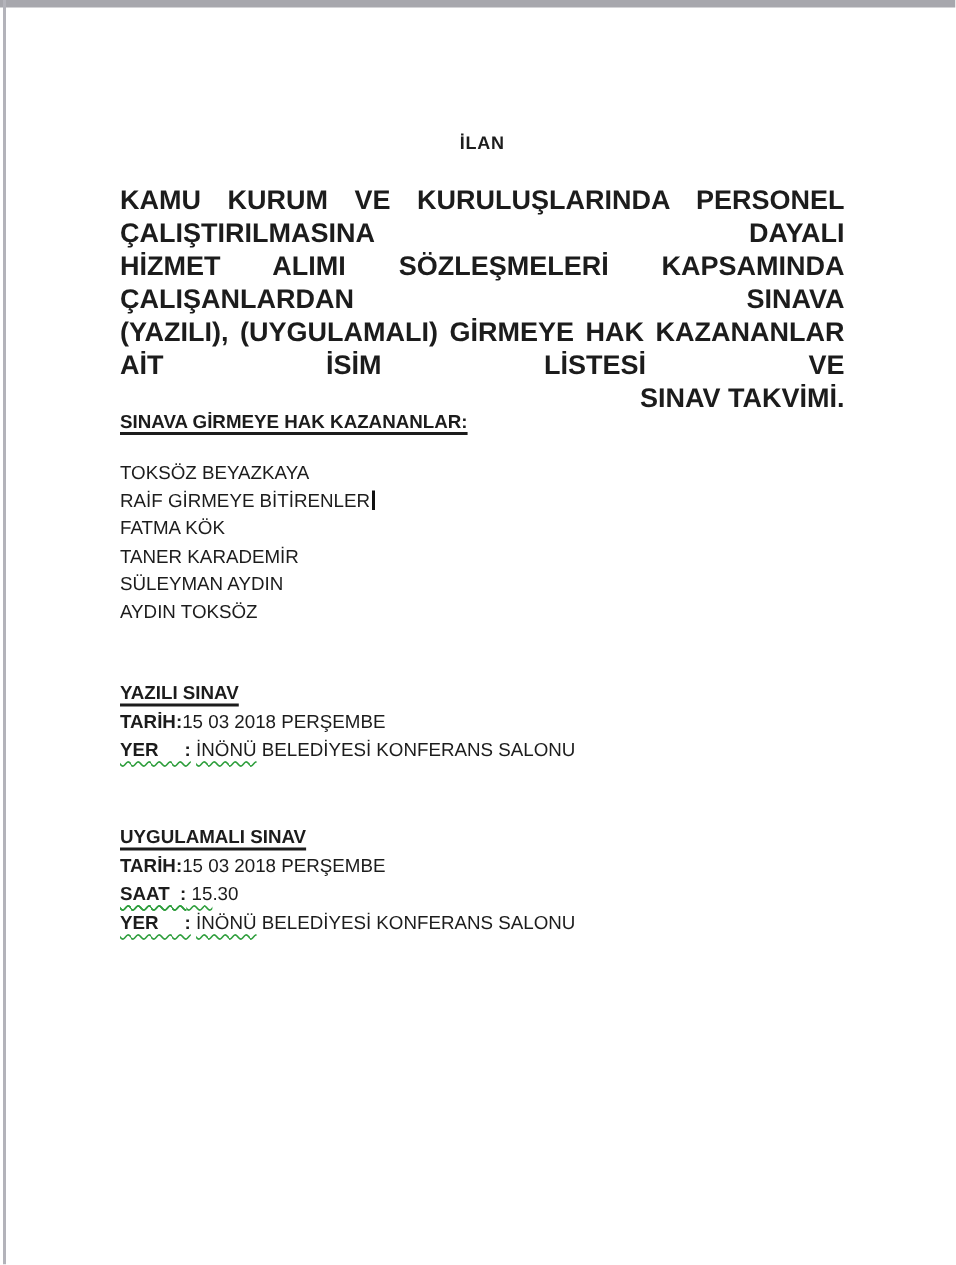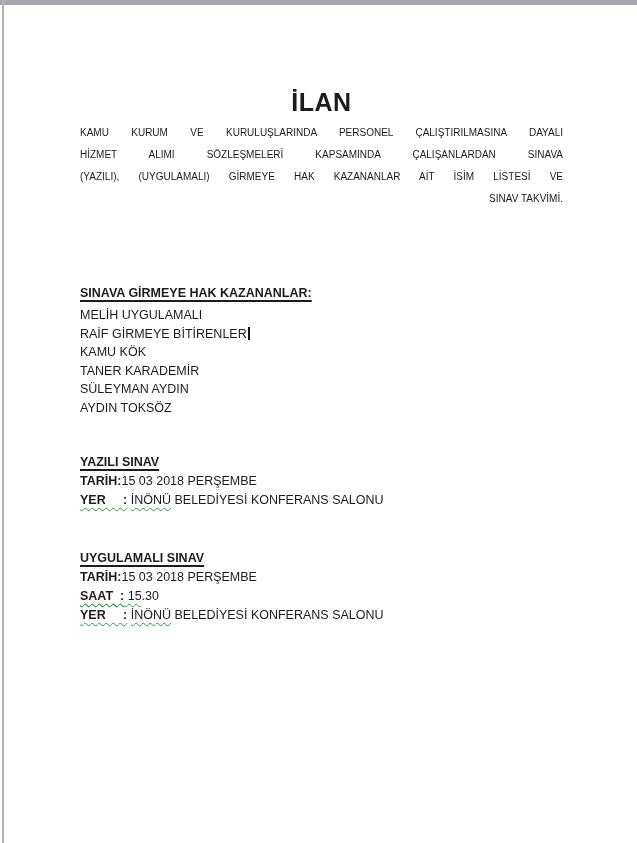--- a/index.html
+++ b/index.html
@@ -32,43 +32,43 @@
     width: 2px;
     height: 843px;
     background: #b3b3ba;
   }
   .doc-title {
     position: absolute;
     top: 88px;
     left: 80px;
     width: 483px;
     text-align: center;
-    font-size: 25px;
+    font-size: 12px;
     font-weight: 700;
     letter-spacing: 0.5px;
   }
   .intro {
     position: absolute;
     top: 122px;
     left: 80px;
     width: 483px;
-    font-size: 10px;
-    font-weight: 400;
+    font-size: 18px;
+    font-weight: 700;
     line-height: 22px;
   }
   .intro .jline {
     text-align: justify;
     text-align-last: justify;
   }
   .intro .lline {
     text-align: right;
   }
   .list-heading {
     position: absolute;
-    top: 286px;
+    top: 274px;
     left: 80px;
     font-size: 12.5px;
     font-weight: 700;
     text-decoration: underline;
     text-decoration-thickness: 1.5px;
     text-underline-offset: 3px;
   }
   .names {
     position: absolute;
     top: 306px;
@@ -120,23 +120,23 @@
   <div class="intro">
     <div class="jline">KAMU KURUM VE KURULUŞLARINDA PERSONEL ÇALIŞTIRILMASINA DAYALI</div>
     <div class="jline">HİZMET ALIMI SÖZLEŞMELERİ KAPSAMINDA ÇALIŞANLARDAN SINAVA</div>
     <div class="jline">(YAZILI), (UYGULAMALI) GİRMEYE HAK KAZANANLAR AİT İSİM LİSTESİ VE</div>
     <div class="lline">SINAV TAKVİMİ.</div>
   </div>
 
   <div class="list-heading">SINAVA GİRMEYE HAK KAZANANLAR:</div>
 
   <div class="names">
-    <div><span>MELİH UYGULAMALI</span></div>
+    <div><span>TOKSÖZ BEYAZKAYA</span></div>
     <div><span>RAİF GİRMEYE BİTİRENLER</span><span class="caret"></span></div>
-    <div><span>KAMU KÖK</span></div>
+    <div><span>FATMA KÖK</span></div>
     <div><span>TANER KARADEMİR</span></div>
     <div><span>SÜLEYMAN AYDIN</span></div>
     <div><span>AYDIN TOKSÖZ</span></div>
   </div>
 
   <div class="section yazili">
     <div class="sec-heading">YAZILI SINAV</div>
     <div>
       <span class="bold">TARİH:</span><span>15 03 2018 PERŞEMBE</span>
     </div>

